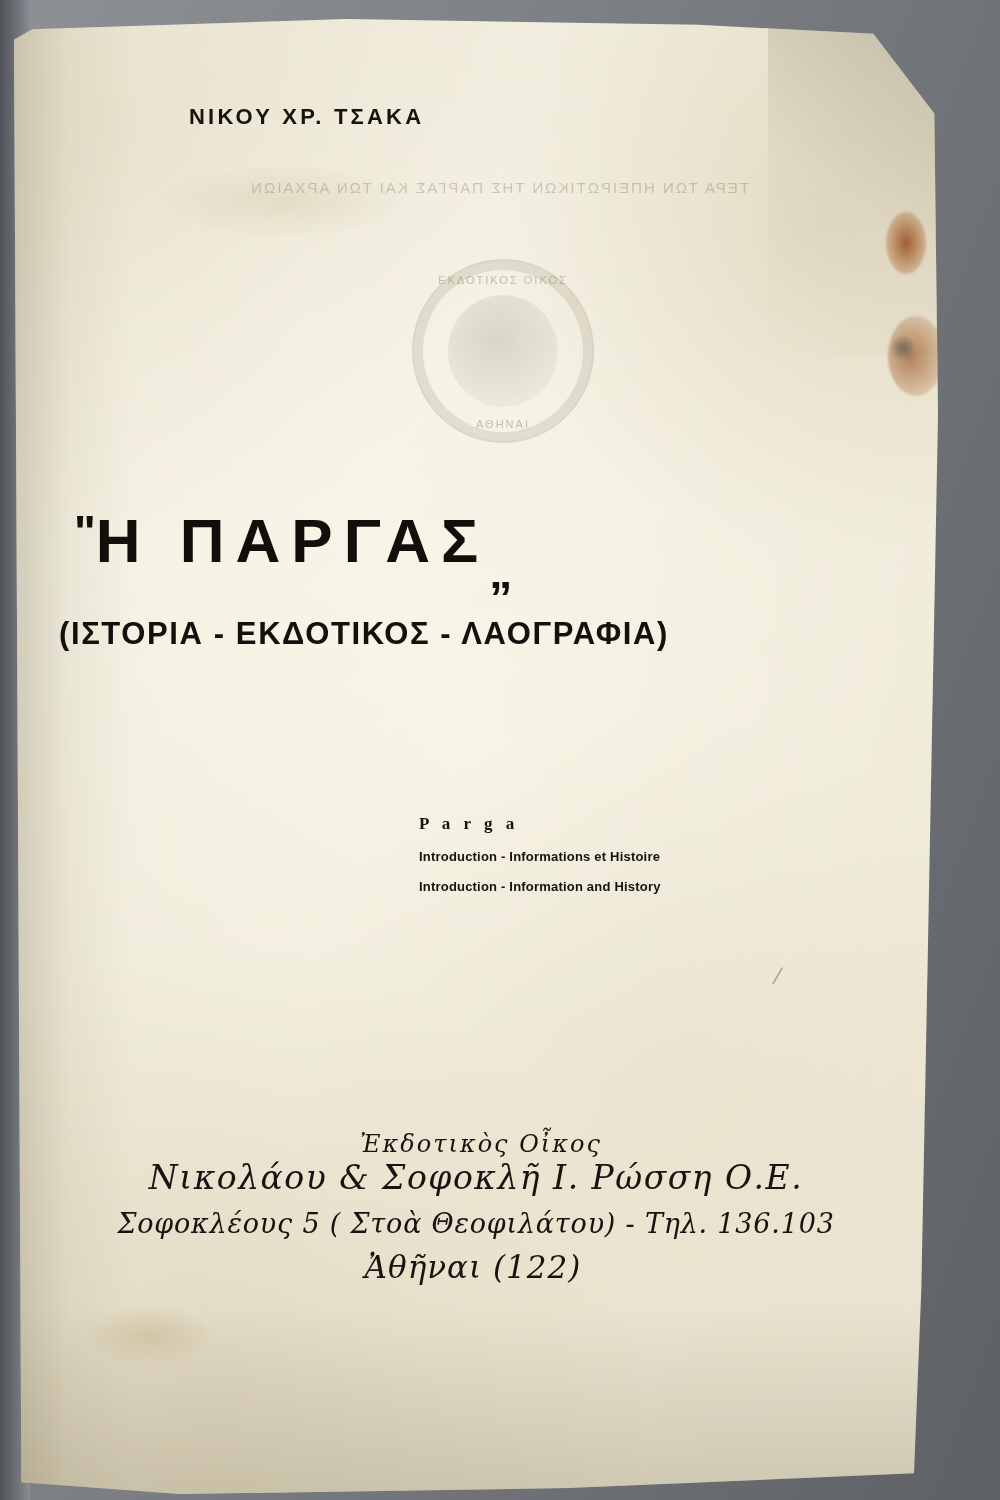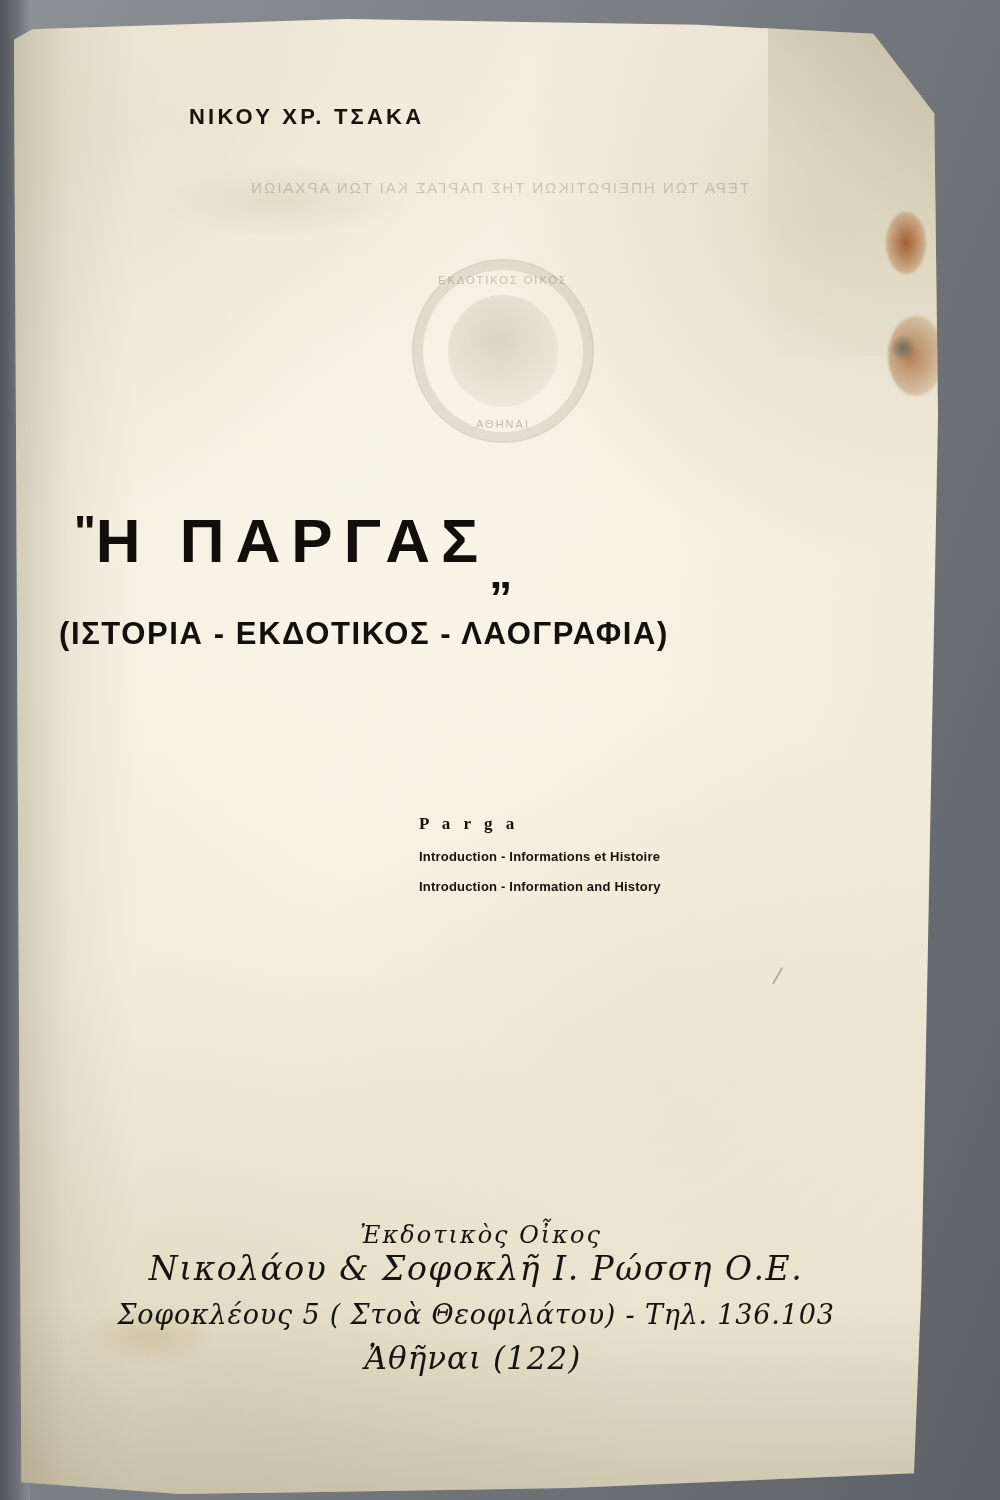--- a/index.html
+++ b/index.html
@@ -219,21 +219,21 @@
     font-size: 13px;
     font-weight: 700;
     letter-spacing: 0.2px;
     white-space: nowrap;
   }
 
   
   .publisher {
     position: absolute;
     left: 0;
-    top: 1205px;
+    top: 1114px;
     width: 924px;
     text-align: center;
     color: #171310;
     font-family: "DejaVu Serif", serif;
     font-style: italic;
   }
   .pub-1 {
     font-size: 24px;
     letter-spacing: 2px;
     margin-left: 10px;

